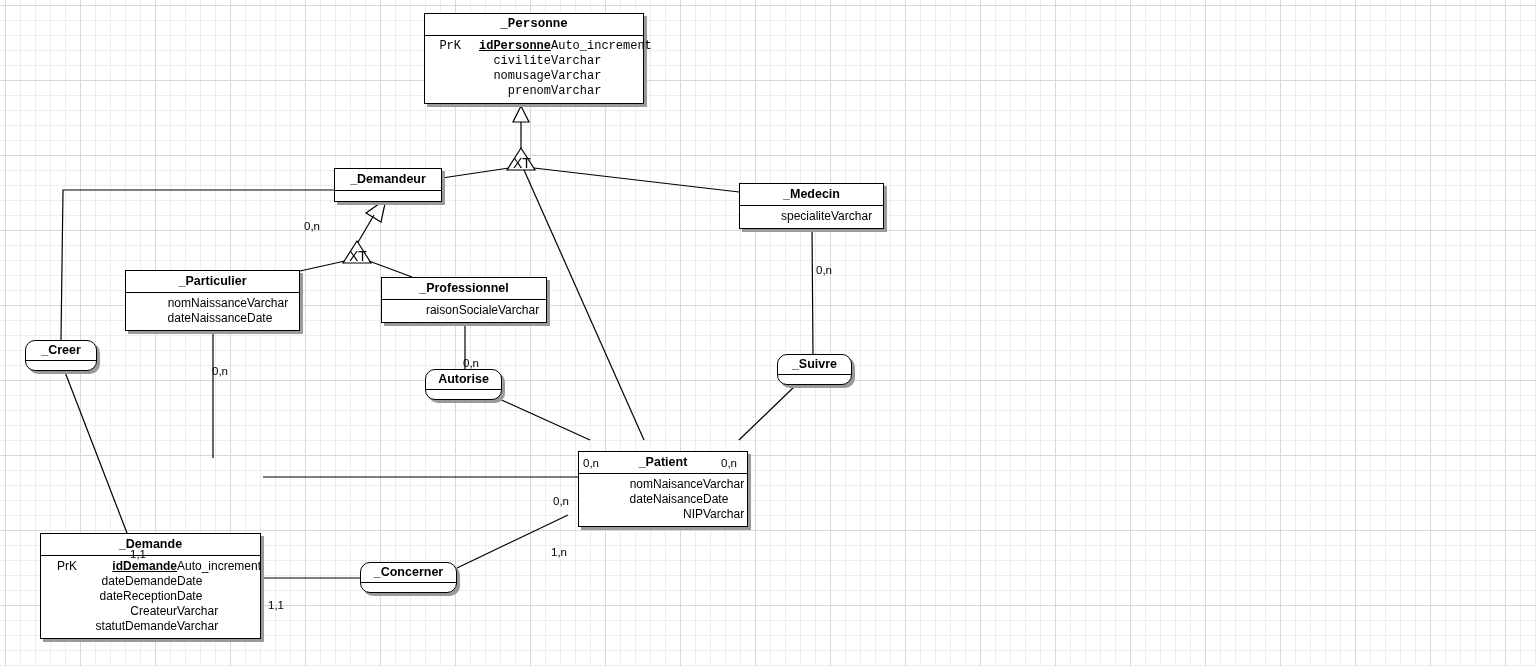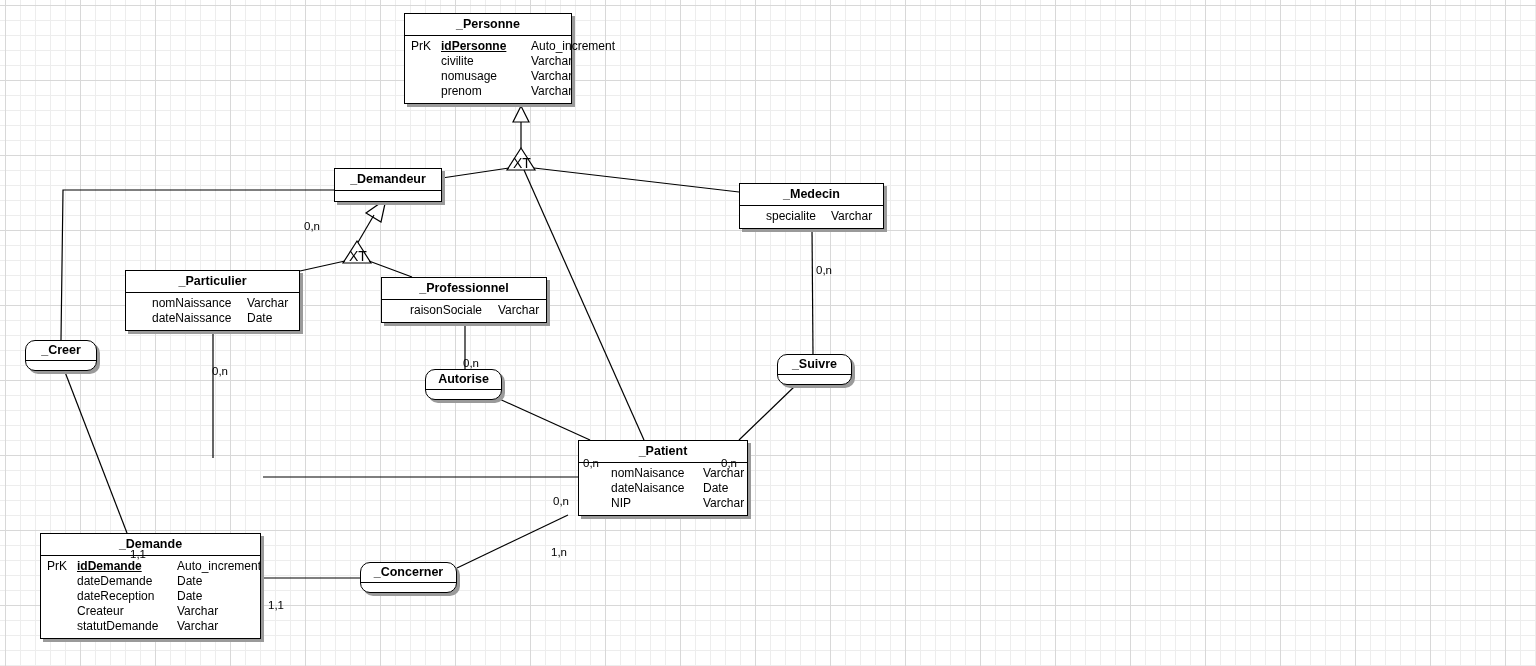--- a/index.html
+++ b/index.html
@@ -43,20 +43,21 @@
     text-align: center;
     font-size: 12.5px;
     font-weight: bold;
     color: #000;
     padding: 3px 6px 4px 6px;
     border-bottom: 1px solid #000;
     white-space: nowrap;
   }
   .entity-body {
     padding: 3px 4px 4px 4px;
+    text-align: right;
   }
   .entity-body.empty { height: 10px; padding: 0; }
   .attr-row {
     display: flex;
     font-size: 12px;
     line-height: 15px;
     color: #000;
     white-space: nowrap;
   }
   .attr-key {
@@ -163,21 +164,21 @@
 
       <line x1="261" y1="578" x2="360" y2="578"></line>
 
       <line x1="457" y1="568" x2="568" y2="515"></line>
     </g>
   </svg>
 
   <div class="xt-label" style="left:513px; top:155px;">XT</div>
   <div class="xt-label" style="left:349px; top:248px;">XT</div>
 
-  <div class="entity" style="left:404px; top:13px; width:168px;">
+  <div class="entity" style="left:424px; top:13px; width:220px;font-family:Liberation Mono, monospace;">
     <div class="entity-title">_Personne</div>
     <div class="entity-body">
       <div class="attr-row">
         <span class="attr-key">PrK</span>
         <span class="attr-name pk" style="width:90px">idPersonne</span>
         <span class="attr-type">Auto_increment</span>
       </div>
       <div class="attr-row">
         <span class="attr-key"></span>
         <span class="attr-name" style="width:90px">civilite</span>
@@ -228,21 +229,21 @@
   <div class="entity" style="left:381px; top:277px; width:166px;">
     <div class="entity-title">_Professionnel</div>
     <div class="entity-body">
       <div class="attr-row" style="padding-left:24px">
         <span class="attr-name" style="width:88px">raisonSociale</span>
         <span class="attr-type">Varchar</span>
       </div>
     </div>
   </div>
 
-  <div class="entity" style="left:578px; top:440px; width:170px;">
+  <div class="entity" style="left:578px; top:451px; width:170px;">
     <div class="entity-title">_Patient</div>
     <div class="entity-body">
       <div class="attr-row" style="padding-left:28px">
         <span class="attr-name" style="width:92px">nomNaisance</span>
         <span class="attr-type">Varchar</span>
       </div>
       <div class="attr-row" style="padding-left:28px">
         <span class="attr-name" style="width:92px">dateNaisance</span>
         <span class="attr-type">Date</span>
       </div>

